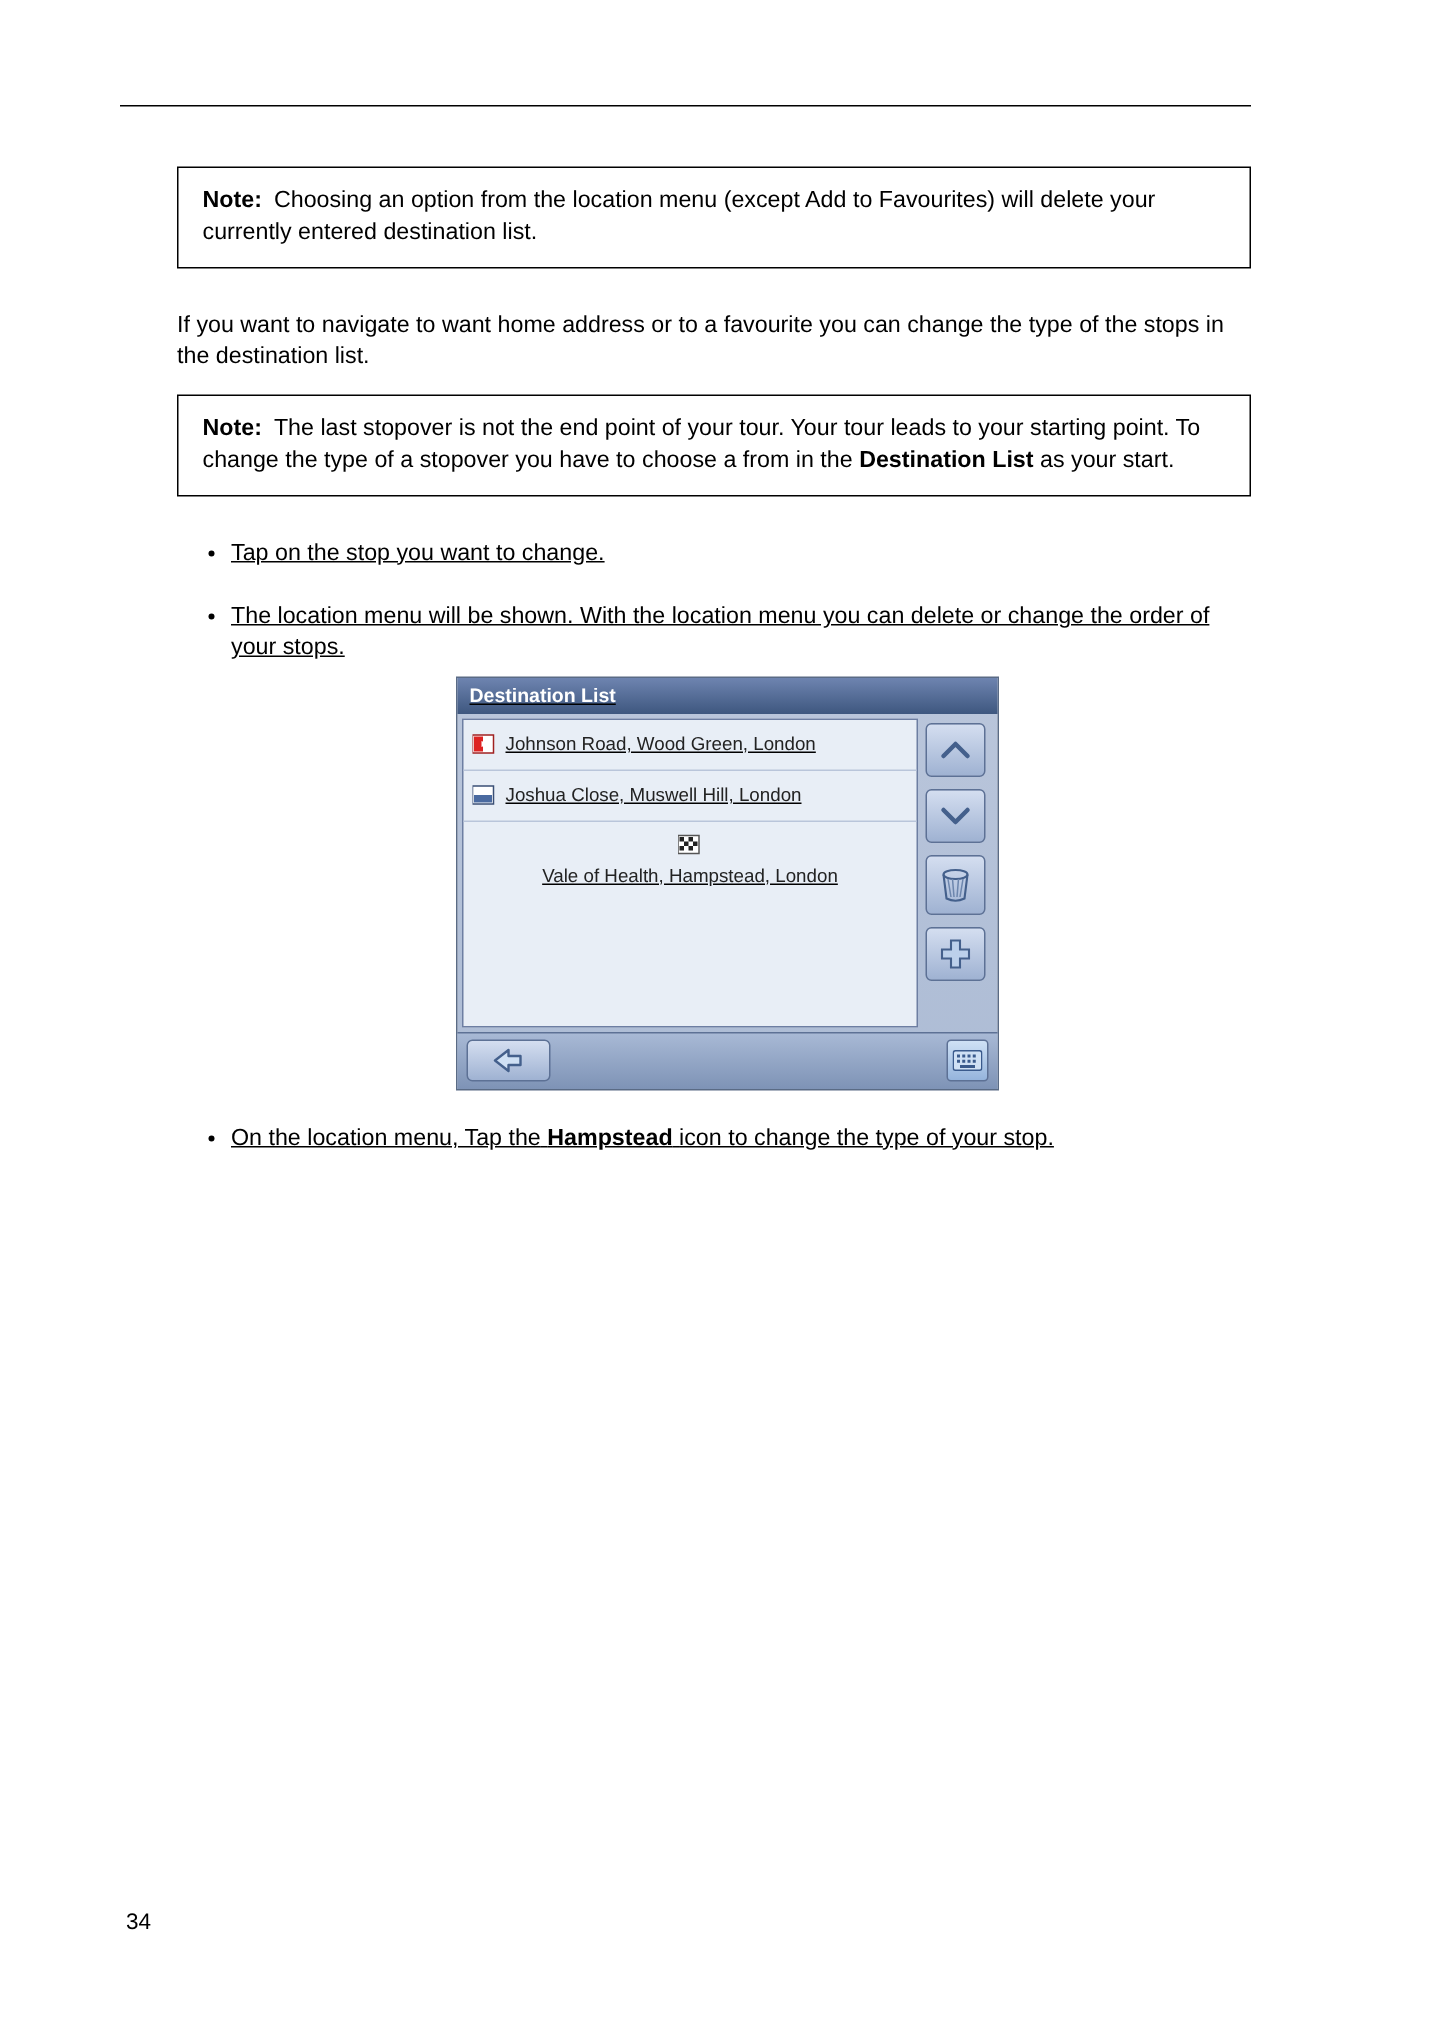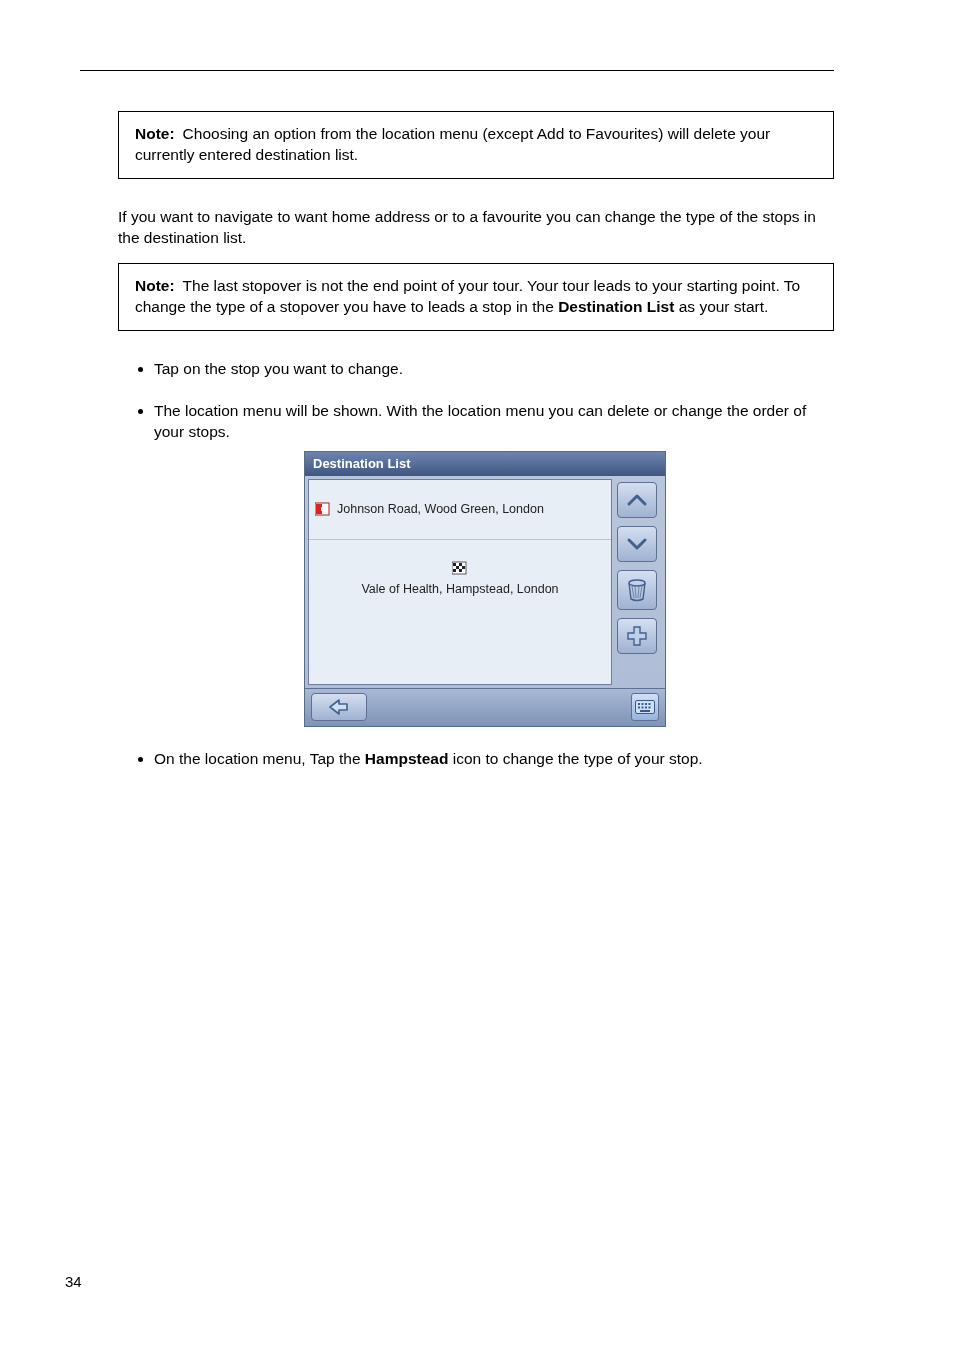--- a/index.html
+++ b/index.html
@@ -16,21 +16,21 @@
   }
   .hr { border: none; border-top: 1px solid #000; margin-bottom: 40px; }
   .outlined-box {
     border: 1px solid #000;
     padding: 12px 16px;
     margin: 10px 0 28px 0;
     margin-left: 38px;
   }
   .outlined-box .note-label { font-weight: bold; margin-right: 8px; text-align: right; }
   .para { margin: 14px 0 14px 38px; }
-  ul.bullets { list-style: disc; margin: 10px 0 10px 74px; }
+  ul.bullets { list-style: disc; margin: 10px 0 10px 74px; text-decoration: underline; }
   ul.bullets li { margin: 22px 0; }
   .screenshot-wrap {
     display: block;
     margin: 8px 0 8px 150px;
   }
   .device {
     width: 362px;
     border: 1px solid #5a6b85;
     font-family: "Segoe UI", Tahoma, Arial, sans-serif;
     background: linear-gradient(#bac6db, #adbcd5);
@@ -51,21 +51,21 @@
     background: #e8eef6;
     border: 1px solid #6d7ea2;
     margin: 3px;
     display: flex;
     flex-direction: column;
   }
   .row {
     display: flex;
     align-items: center;
     gap: 6px;
-    padding: 21px 6px;
+    padding: 8px 6px;
     font-size: 12.5px;
     color: #222;
     border-bottom: 1px solid #b9c5da;
   }
   .row:last-child { border-bottom: none; flex-direction: column; }
   .row-icon { width: 16px; height: 14px; display: inline-flex; align-items: center; justify-content: center; }
   .side-strip {
     width: 50px;
     display: flex;
     flex-direction: column;
@@ -107,39 +107,39 @@
   .foot-small {
     width: 28px; height: 28px;
     border: 1px solid #5d7195;
     border-radius: 3px;
     background: linear-gradient(#cfe1f5, #95b4dc);
     display: flex; align-items: center; justify-content: center;
   }
   .page-num {
     position: absolute;
     bottom: 58px;
-    left: 65px;
+    left: 84px;
     font-size: 15px;
   }
   .bold { font-weight: bold; }
 </style>
 </head>
 <body>
 
 <hr class="hr">
 
 <div class="outlined-box">
   <span class="note-label">Note:</span><span>Choosing an option from the location menu (except Add to Favourites) will delete your currently entered destination list.</span>
 </div>
 
 <p class="para">If you want to navigate to want home address or to a favourite you can change the type of the stops in the destination list.</p>
 
 <div class="outlined-box">
   <span class="note-label">Note:</span><span>The last stopover is not the end point of your tour. Your tour leads to your starting point. To change the type of a stopover you have to</span>
-  <span>leads a stop in the</span>
+  <span>choose a from in the</span>
   <span class="bold">Destination List</span>
   <span>as your start.</span>
 </div>
 
 <ul class="bullets">
   <li>Tap on the stop you want to change.</li>
   <li>
     <span>The location menu will be shown. With the location menu you can delete or change the order of your stops.</span>
     <div class="screenshot-wrap">
       <div class="device">
@@ -152,20 +152,29 @@
                   <rect x="0" y="1" width="14" height="12" fill="#fff" stroke="#a02020"></rect>
                   <rect x="1" y="2" width="6" height="10" fill="#d22"></rect>
                   <path d="M6 5 L11 7 L6 9 Z" fill="#fff"></path>
                 </svg>
               </span>
               <span>Johnson Road, Wood Green, London</span>
             </div>
             <div class="row">
               <span class="row-icon">
                 <svg width="16" height="14" viewBox="0 0 16 14">
+                  <rect x="0" y="1" width="14" height="12" fill="#fff" stroke="#3a4f76"></rect>
+                  <rect x="1" y="7" width="12" height="5" fill="#4a6aa0"></rect>
+                </svg>
+              </span>
+              <span>Joshua Close, Muswell Hill, London</span>
+            </div>
+            <div class="row">
+              <span class="row-icon">
+                <svg width="16" height="14" viewBox="0 0 16 14">
                   <rect x="0" y="1" width="14" height="12" fill="#fff" stroke="#555"></rect>
                   <rect x="1" y="2" width="3" height="3" fill="#222"></rect>
                     <rect x="7" y="2" width="3" height="3" fill="#222"></rect>
                   <rect x="4" y="5" width="3" height="3" fill="#222"></rect>
                     <rect x="10" y="5" width="3" height="3" fill="#222"></rect>
                   <rect x="1" y="8" width="3" height="3" fill="#222"></rect>
                     <rect x="7" y="8" width="3" height="3" fill="#222"></rect>
                 </svg>
               </span>
               <span>Vale of Health, Hampstead, London</span>

